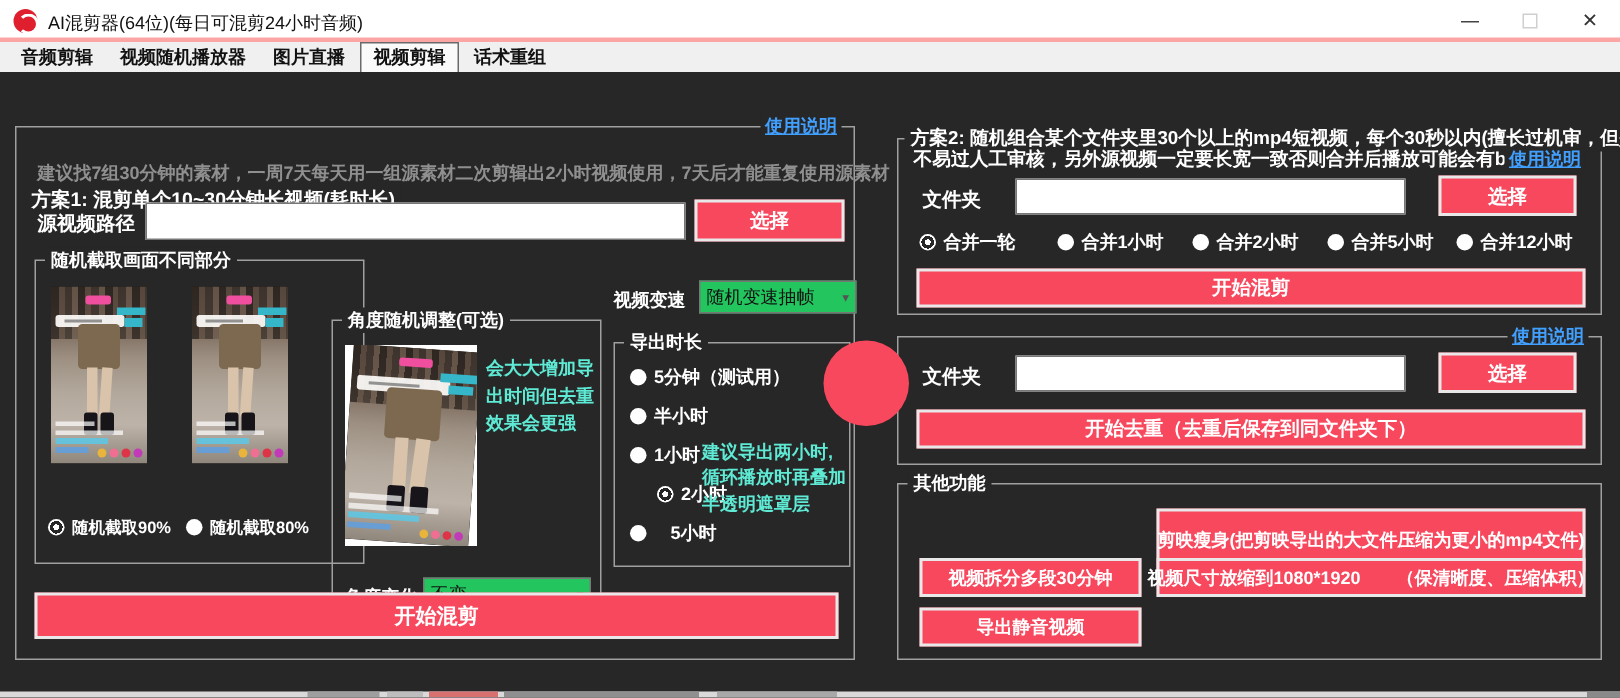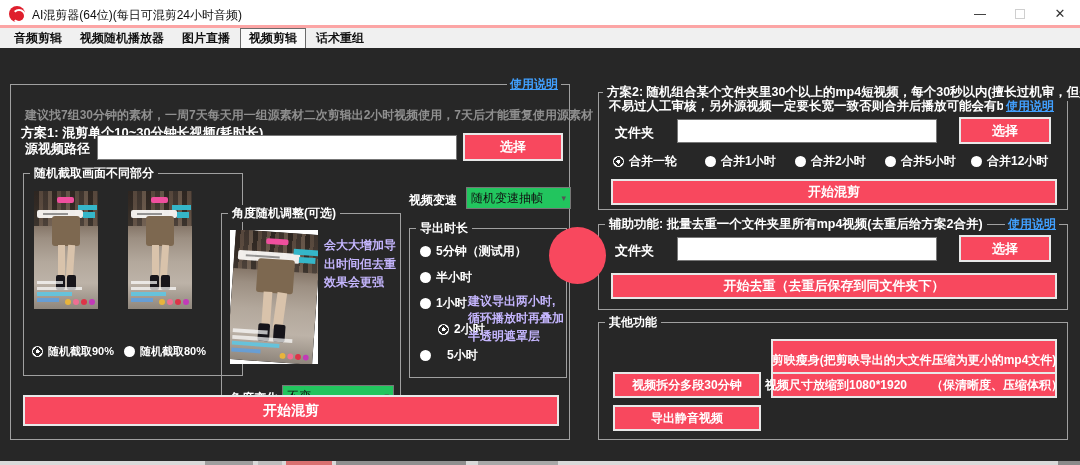--- a/index.html
+++ b/index.html
@@ -62,21 +62,21 @@
   .t-chat { position:absolute; left:5%; height:3%; background:rgba(255,255,255,.7); }
   .c1 { top:76%; width:40%; } .c2 { top:81%; width:70%; }
   .c3 { top:86%; width:55%; background:rgba(90,200,230,.85); }
   .c4 { top:91%; width:34%; background:rgba(90,160,230,.8); }
   .t-dots { position:absolute; bottom:3%; right:4%; display:flex; gap:2px; }
   .t-dots i { width:6px; height:6px; border-radius:50%; display:block; }
   .d1{background:#e8b43c}.d2{background:#ef6f92}.d3{background:#dd3448}.d4{background:#c23ab8}
   .tiltwrap { position:absolute; background:#fff; overflow:hidden; }
   .tiltwrap .thumb { left:0; top:0; width:100%; height:100%; transform:rotate(4deg) scale(.97); }
 
-  .note { position:absolute; color:#c4b5fd; font-weight:700; font-size:12px; line-height:1.55; }
+  .note { position:absolute; color:#5eead4; font-weight:700; font-size:12px; line-height:1.55; }
   .bigbtn { font-size:14px; }
   .reddot { position:absolute; left:549px; top:227px; width:57px; height:57px; border-radius:50%; background:#f8485e; z-index:6; }
 
   
   .taskbar { position:absolute; left:0; top:461px; width:1080px; height:4px; background:#d9d9d9; }
   .tseg { position:absolute; top:0; height:4px; }
 
   .z { z-index:2; }
 </style>
 </head>
@@ -280,21 +280,20 @@
       </div>
       <div class="radio" style="left:372px; top:60px;">
         <span class="rdot"></span>
           <span class="lbl">合并12小时</span>
       </div>
 
       <div class="rbtn" style="left:12px; top:86px; width:446px; height:26px;">开始混剪</div>
     </div>
 
     <div class="gbox z" style="left:598px; top:176px; width:470px; height:86px; background:#272727;">
-      <div class="cap" style="font-size:12.5px;">辅助功能: 批量去重一个文件夹里所有mp4视频(去重后给方案2合并)</div>
       <div class="hlink">使用说明</div>
 
       <div class="wlabel" style="left:16px; top:17px;">文件夹</div>
       <input class="tinput" style="left: 78px; top: 12px; width: 260px; height: 24px;" value="">
       <div class="rbtn" style="left:360px; top:10px; width:92px; height:27px;">选择</div>
 
       <div class="rbtn" style="left:12px; top:48px; width:446px; height:26px;">开始去重（去重后保存到同文件夹下）</div>
     </div>
 
     <div class="gbox z" style="left:598px; top:274px; width:470px; height:118px; background:#272727;">

